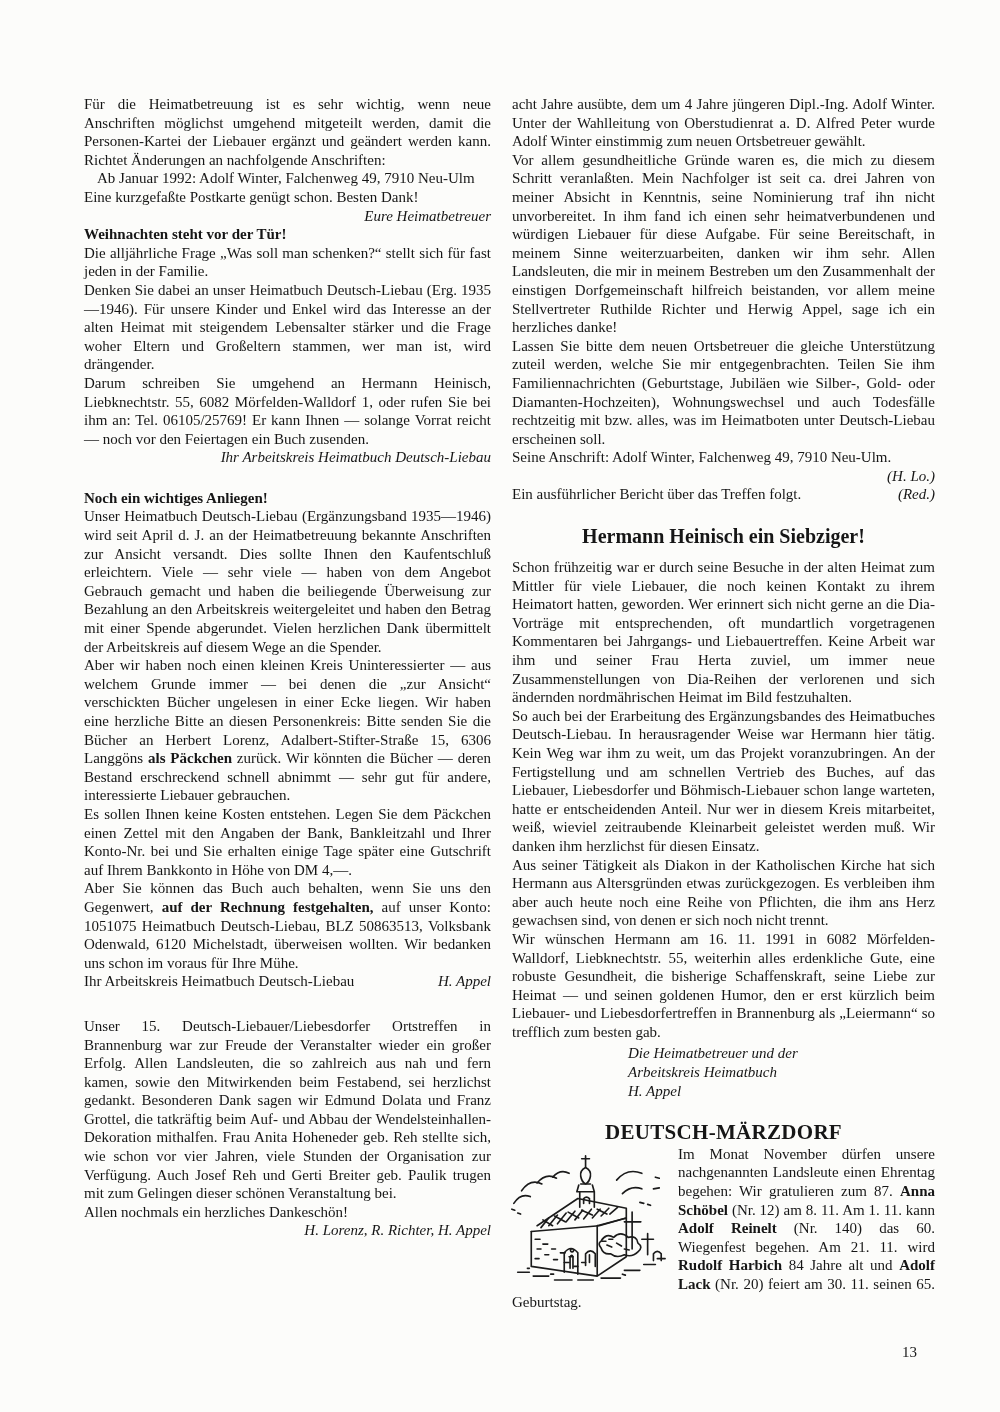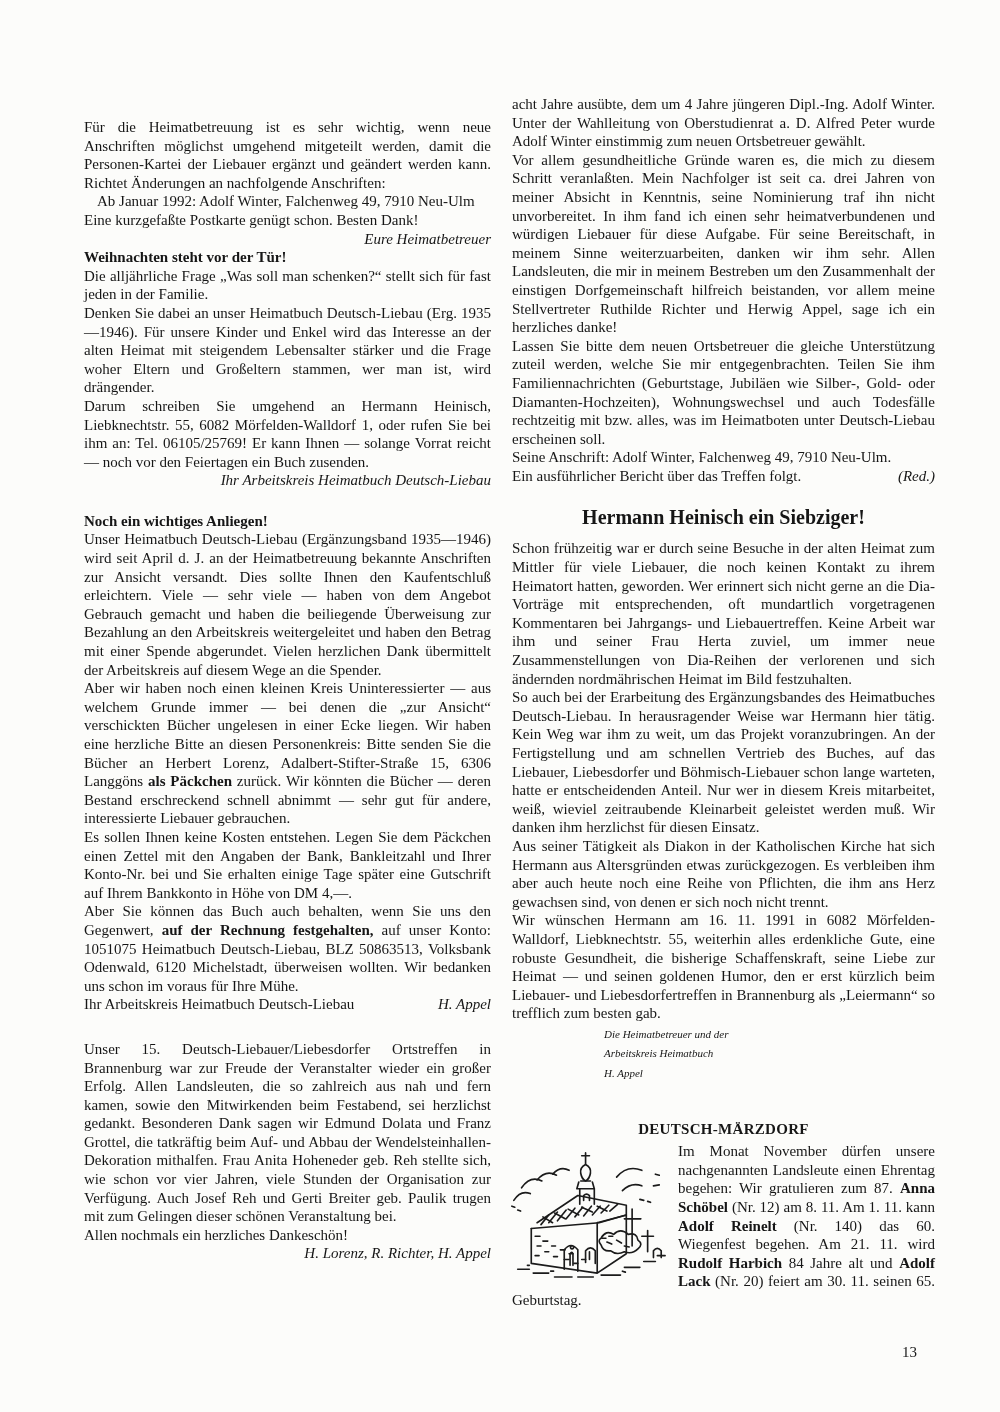--- a/index.html
+++ b/index.html
@@ -2,40 +2,40 @@
 <html><head>
 <meta charset="utf-8">
 <style>
   html,body{margin:0;padding:0;background:#fcfcfa;}
   .page{
     position:relative;width:1000px;height:1412px;background:#fcfcfa;
     font-family:"Liberation Serif","DejaVu Serif",serif;color:#161616;
     overflow:hidden;
   }
   .col{position:absolute;top:95px;}
-  .col-left{left:84px;width:407px;margin-top:23px;}
+  .col-left{left:84px;width:407px;}
   .col-right{left:512px;width:423px;}
   p{margin:0;text-align:justify;font-size:15px;line-height:18.6px;}
   .addr{padding-left:13px;text-align:left;}
   .sig-right{text-align:right;font-style:italic;}
   .bold{font-weight:700;}
   .head{font-weight:700;text-align:left;}
   .row{display:flex;justify-content:space-between;align-items:baseline;}
   .row .it{font-style:italic;white-space:nowrap;margin-left:12px;}
   .mt-sec{margin-top:22px;}
   .mt-block{margin-top:26px;}
   .mt-small{margin-top:18px;}
   .h-center{
     font-size:20px;font-weight:700;text-align:center;
     margin:20px 0 10px;line-height:24px;
   }
-  .sigblock{font-style:italic;margin-left:92px;margin-top:2px;
-    font-size:11px;line-height:19.4px;text-align:left;}
-  .mz-head{font-weight:700;text-align:center;font-size:15px;
-    letter-spacing:.3px;margin:36px 0 3px;line-height:20px;}
+  .sigblock{font-style:italic;margin-left:116px;margin-top:2px;
+    font-size:15px;line-height:19.4px;text-align:left;}
+  .mz-head{font-weight:700;text-align:center;font-size:21px;
+    letter-spacing:.3px;margin:20px 0 3px;line-height:20px;}
   .church{float:left;width:160px;height:136px;margin:3px 10px 0 -4px;}
   .church svg{width:100%;height:100%;}
   .clearfix::after{content:"";display:block;clear:both;}
   .pagenum{position:absolute;left:902px;top:1344px;font-size:15px;}
 </style>
 </head>
 <body>
 
 <div class="page">
 
@@ -64,20 +64,21 @@
     <p>Allen nochmals ein herzliches Dankeschön!</p>
     <p class="sig-right">H. Lorenz, R. Richter, H. Appel</p>
 
   </div>
 
   <div class="col col-right">
     <p>acht Jahre ausübte, dem um 4 Jahre jüngeren Dipl.-Ing. Adolf Winter. Unter der Wahlleitung von Oberstudienrat a. D. Alfred Peter wurde Adolf Winter einstimmig zum neuen Ortsbetreuer gewählt.</p>
     <p>Vor allem gesundheitliche Gründe waren es, die mich zu diesem Schritt veranlaßten. Mein Nachfolger ist seit ca. drei Jahren von meiner Absicht in Kenntnis, seine Nominierung traf ihn nicht unvorbereitet. In ihm fand ich einen sehr heimatverbundenen und würdigen Liebauer für diese Aufgabe. Für seine Bereitschaft, in meinem Sinne weiterzuarbeiten, danken wir ihm sehr. Allen Landsleuten, die mir in meinem Bestreben um den Zusammenhalt der einstigen Dorfgemeinschaft hilfreich beistanden, vor allem meine Stellvertreter Ruthilde Richter und Herwig Appel, sage ich ein herzliches danke!</p>
     <p>Lassen Sie bitte dem neuen Ortsbetreuer die gleiche Unterstützung zuteil werden, welche Sie mir entgegenbrachten. Teilen Sie ihm Familiennachrichten (Geburtstage, Jubiläen wie Silber-, Gold- oder Diamanten-Hochzeiten), Wohnungswechsel und auch Todesfälle rechtzeitig mit bzw. alles, was im Heimatboten unter Deutsch-Liebau erscheinen soll.</p>
     <p>Seine Anschrift: Adolf Winter, Falchenweg 49, 7910 Neu-Ulm.</p>
+    <p class="sig-right">(H. Lo.)</p>
     <p class="row">
         <span>Ein ausführlicher Bericht über das Treffen folgt.</span>
         <span class="it">(Red.)</span>
       </p>
 
     <div class="h-center">Hermann Heinisch ein Siebziger!</div>
     <p>Schon frühzeitig war er durch seine Besuche in der alten Heimat zum Mittler für viele Liebauer, die noch keinen Kontakt zu ihrem Heimatort hatten, geworden. Wer erinnert sich nicht gerne an die Dia-Vorträge mit entsprechenden, oft mundartlich vorgetragenen Kommentaren bei Jahrgangs- und Liebauertreffen. Keine Arbeit war ihm und seiner Frau Herta zuviel, um immer neue Zusammenstellungen von Dia-Reihen der verlorenen und sich ändernden nordmährischen Heimat im Bild festzuhalten.</p>
     <p>So auch bei der Erarbeitung des Ergänzungsbandes des Heimatbuches Deutsch-Liebau. In herausragender Weise war Hermann hier tätig. Kein Weg war ihm zu weit, um das Projekt voranzubringen. An der Fertigstellung und am schnellen Vertrieb des Buches, auf das Liebauer, Liebesdorfer und Böhmisch-Liebauer schon lange warteten, hatte er entscheidenden Anteil. Nur wer in diesem Kreis mitarbeitet, weiß, wieviel zeitraubende Kleinarbeit geleistet werden muß. Wir danken ihm herzlichst für diesen Einsatz.</p>
     <p>Aus seiner Tätigkeit als Diakon in der Katholischen Kirche hat sich Hermann aus Altersgründen etwas zurückgezogen. Es verbleiben ihm aber auch heute noch eine Reihe von Pflichten, die ihm ans Herz gewachsen sind, von denen er sich noch nicht trennt.</p>
     <p>Wir wünschen Hermann am 16. 11. 1991 in 6082 Mörfelden-Walldorf, Liebknechtstr. 55, weiterhin alles erdenkliche Gute, eine robuste Gesundheit, die bisherige Schaffenskraft, seine Liebe zur Heimat — und seinen goldenen Humor, den er erst kürzlich beim Liebauer- und Liebesdorfertreffen in Brannenburg als „Leiermann“ so trefflich zum besten gab.</p>

